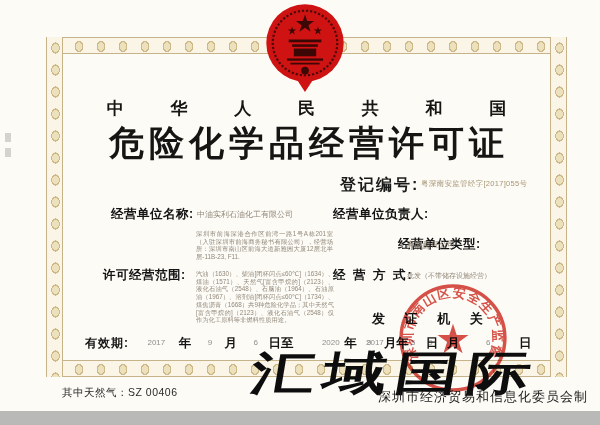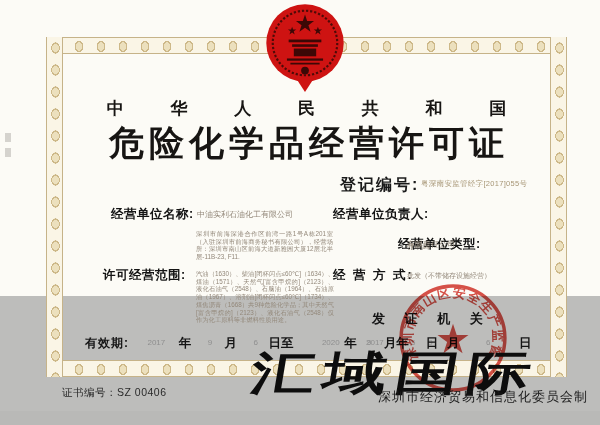--- a/index.html
+++ b/index.html
@@ -1,18 +1,18 @@
 <!DOCTYPE html>
 <html><head>
 <meta charset="utf-8">
 <style>
   * { margin:0; padding:0; box-sizing:border-box; }
   body { font-family:"Liberation Sans","DejaVu Sans",sans-serif; }
   .stage { position:relative; width:600px; height:425px; background:#bdbdbb; overflow:hidden; }
-  .paper { position:absolute; left:0; top:0; width:600px; height:296px; background:#fcfbf6; }
+  .paper { position:absolute; left:0; top:0; width:600px; height:411px; background:#fcfbf6; }
 
   
   .band { position:absolute; background-color:#faf5e6; z-index:1;
           background-image:
             radial-gradient(6px 8px at 50% 50%, #ece0bd 54%, #cdb888 55% 70%, rgba(0,0,0,0) 71%),
             radial-gradient(4px 5px at 50% 50%, #e2d4a8 60%, rgba(0,0,0,0) 61%);
   }
   .band-h { height:17px; background-size:22px 17px, 22px 17px; background-repeat:repeat-x;
             border-top:1px solid #c6b389; border-bottom:1px solid #c6b389; }
   .band-v { width:17px; background-size:17px 22px, 17px 22px; background-repeat:repeat-y;
@@ -135,21 +135,21 @@
       <polygon fill="#d5433a" points="56,42 59.6,53.1 71.2,53.1 61.8,59.9 65.4,70.9 56,64.1 46.6,70.9 50.2,59.9 40.8,53.1 52.4,53.1"></polygon>
       <text font-size="12.6" fill="#d5433a" font-weight="bold" letter-spacing="1.2">
         <textPath href="#sealArc" startOffset="0">深圳市南山区安全生产监督管理局</textPath>
       </text>
     </svg>
 
     <div class="abs watermark">汇域国际</div>
 
     <div class="abs maker">深圳市经济贸易和信息化委员会制</div>
     <div class="abs certno">
-      <span>证书编号：</span><span>SZ 00406</span>
+      <span>其中天然气：</span><span>SZ 00406</span>
     </div>
 
     <div class="scan-mark" style="left:5px; top:133px; width:6px; height:9px;"></div>
     <div class="scan-mark" style="left:5px; top:148px; width:6px; height:9px;"></div>
   </div>
 
   <div class="abs grey-bottom"></div>
 </div>
 
 </body></html>

